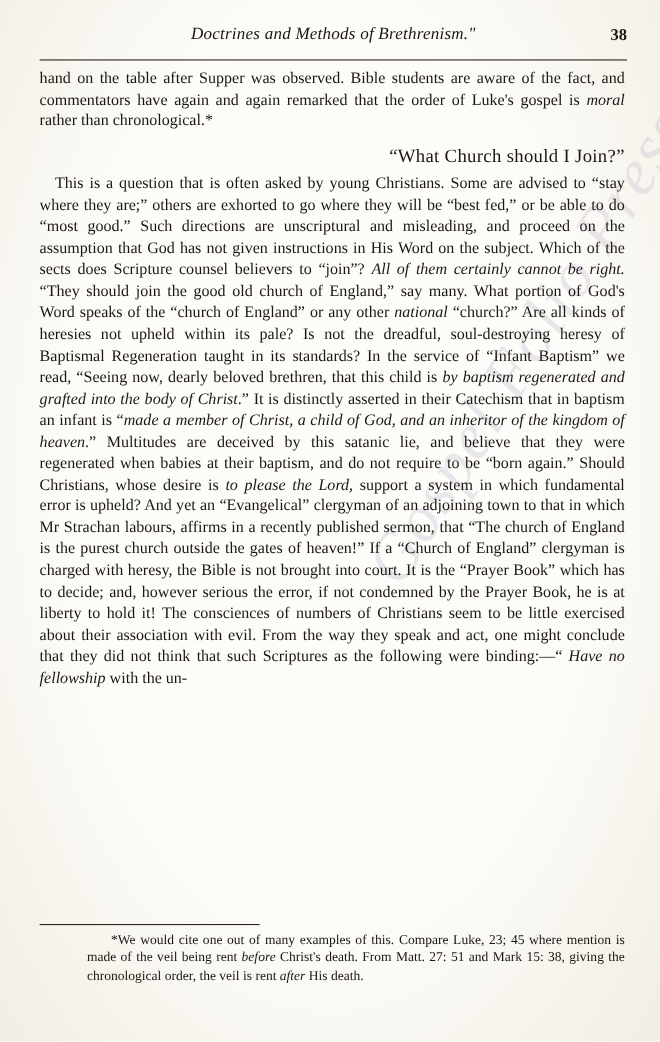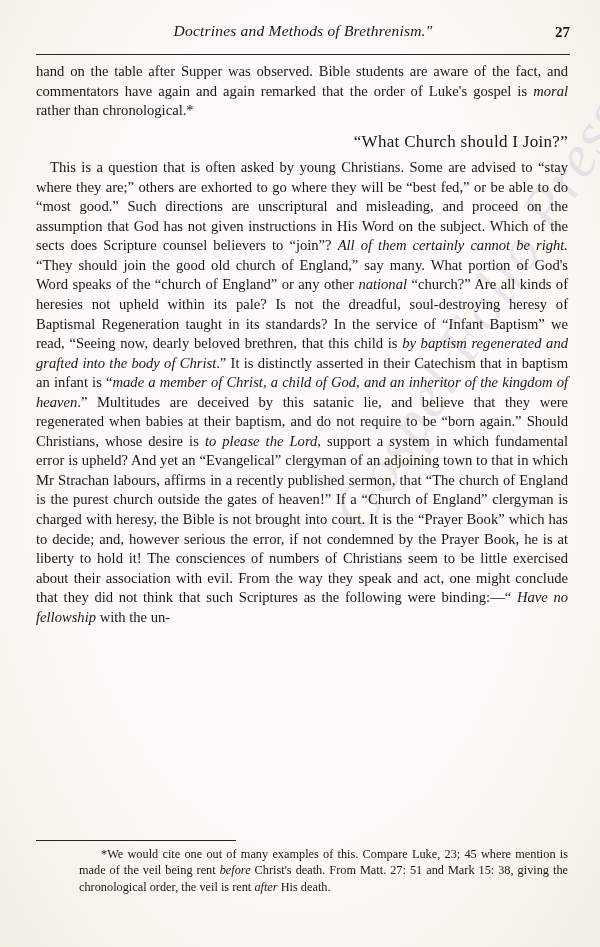--- a/index.html
+++ b/index.html
@@ -126,21 +126,21 @@
 </style>
 </head>
 <body>
 
 <div class="page">
 
   <div class="watermark">Gospel Folio Press</div>
 
   <div class="header">
     <div class="running-title">Doctrines and Methods of Brethrenism."</div>
-    <div class="folio">27</div>
+    <div class="folio">38</div>
   </div>
   <div class="header-rule"></div>
 
   <div class="body-text">
     <p id="p-continued"><span>hand on the table after Supper was observed.   Bible students are aware of the fact, and commentators have again and again remarked that the order of Luke's gospel is </span><span class="it">moral</span><span> rather than chronological.*</span></p>
 
     <div class="section-heading">“What Church should I Join?”</div>
 
     <p class="indent" id="p-main"><span>This is a question that is often asked by young Christians.  Some are advised to “stay where they are;” others are exhorted to go where they will be “best fed,” or be able to do “most good.”   Such directions are unscriptural and misleading, and proceed on the assumption that God has not given instructions in His Word on the subject.   Which of the sects does Scripture counsel believers to “join”?  </span><span class="it">All of them certainly cannot be right.</span><span>   “They should join the good old church of England,” say many.   What portion of God's Word speaks of the “church of England” or any other </span><span class="it">national</span><span> “church?”   Are all kinds of heresies not upheld within its pale?  Is not the dreadful, soul-destroying heresy of Baptismal Regeneration taught in its standards?  In the service of “Infant Baptism” we read, “Seeing now, dearly beloved brethren, that this child is </span><span class="it">by baptism regenerated and grafted into the body of Christ</span><span>.”   It is distinctly asserted in their Catechism that in baptism an infant is “</span><span class="it">made a member of Christ, a child of God, and an inheritor of the kingdom of heaven</span><span>.”   Multitudes are deceived by this satanic lie, and believe that they were regenerated when babies at their baptism, and do not require to be “born again.”   Should Christians, whose desire is </span><span class="it">to please the Lord,</span><span> support a system in which fundamental error is upheld?   And yet an “Evangelical” clergyman of an adjoining town to that in which Mr Strachan labours, affirms in a recently published sermon, that “The church of England is the purest church outside the gates of heaven!”   If a “Church of England” clergyman is charged with heresy, the Bible is not brought into court.   It is the “Prayer Book” which has to decide; and, however serious the error, if not condemned by the Prayer Book, he is at liberty to hold it!   The consciences of numbers of Christians seem to be little exercised about their association with evil.   From the way they speak and act, one might conclude that they did not think that such Scriptures as the following were binding:—“ </span><span class="it">Have no fellowship</span><span> with the un-</span></p>
   </div>

